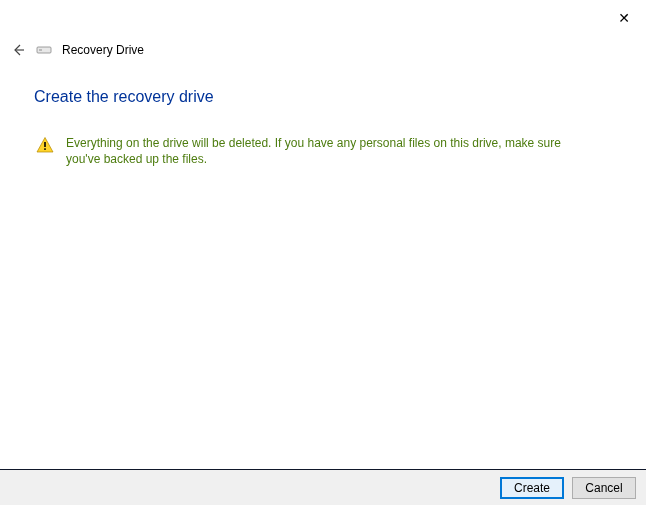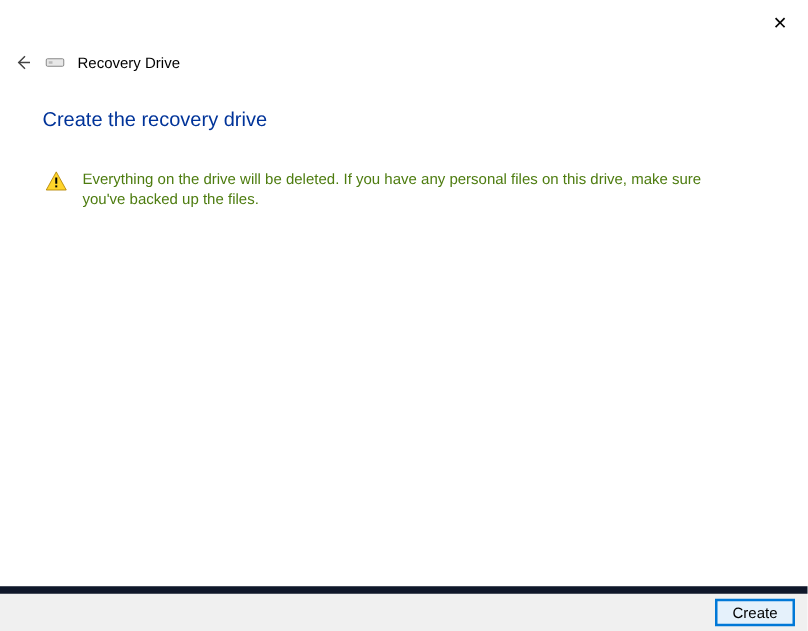--- a/index.html
+++ b/index.html
@@ -84,21 +84,21 @@
       color: #4d7c0f;
       line-height: 1.35;
       max-width: 510px;
     }
     .footer {
       position: absolute;
       bottom: 0;
       left: 0;
       right: 0;
       height: 36px;
-      border-top: 6px solid #0f172a;
+      border-top: 1px solid #0f172a;
       background: #f0f0f0;
       display: flex;
       align-items: center;
       justify-content: flex-end;
       gap: 8px;
       padding-right: 10px;
     }
     .btn {
       min-width: 64px;
       height: 22px;
@@ -145,13 +145,14 @@
       <path d="M9 1.5 L17 16 L1 16 Z" fill="#ffd42a" stroke="#b38600" stroke-width="0.7"></path>
       <rect x="8.2" y="6" width="1.6" height="5" fill="#000"></rect>
       <rect x="8.2" y="12.3" width="1.6" height="1.6" fill="#000"></rect>
     </svg>
   </div>
   <div class="warning-text">Everything on the drive will be deleted. If you have any personal files on this drive, make sure you've backed up the files.</div>
 </div>
 
 <div class="footer">
   <button class="btn btn-default">Create</button>
+  <button class="btn">Cancel</button>
 </div>
 
 </body></html>

